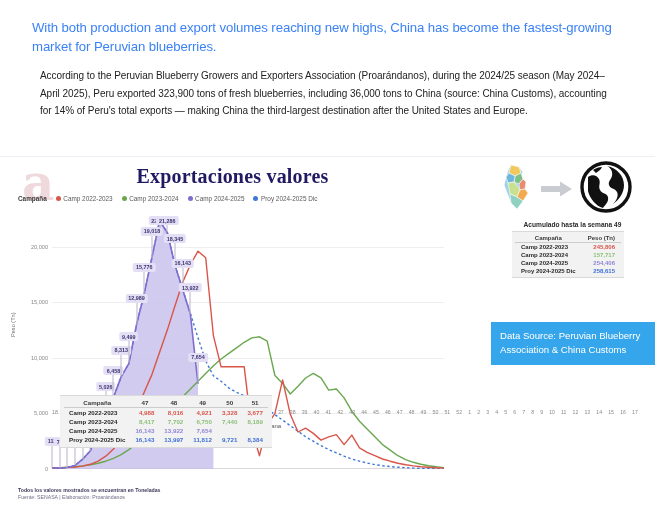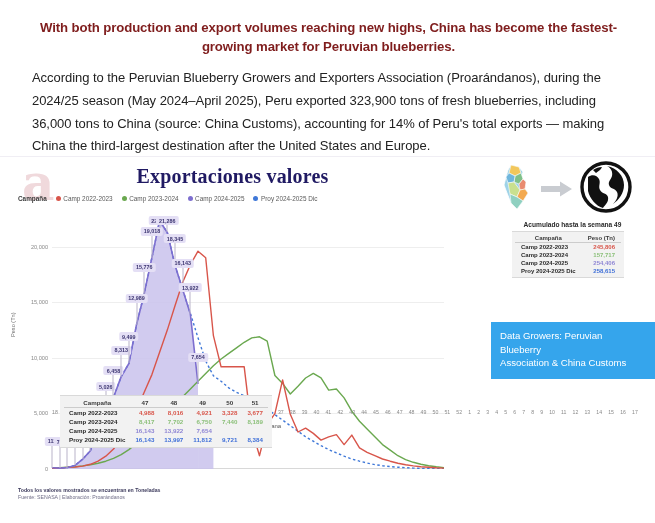--- a/index.html
+++ b/index.html
@@ -9,26 +9,26 @@
     background: #ffffff;
     font-family: "Liberation Sans", sans-serif;
     color: #1a1a1a;
     overflow: hidden;
     position: relative;
   }
 
   
   .article { padding: 18px 30px 0 32px; }
   .headline {
-    font-size: 13.2px; font-weight: bold; line-height: 1.45;
-    color: #7f1d1d; letter-spacing: -0.1px; margin: 0 0 11px 0; text-align: center;
+    font-size: 13.2px; font-weight: normal; line-height: 1.45;
+    color: #3b82f6; letter-spacing: -0.1px; margin: 0 0 11px 0;
   }
   .body-par {
-    font-size: 13px; line-height: 1.74; color: #222;
-    margin: 0; letter-spacing: -0.05px;
+    font-size: 10px; line-height: 1.74; color: #222;
+    margin: 8px; letter-spacing: -0.05px;
   }
 
   
   .info {
     position: absolute; left: 0; top: 156px;
     width: 655px; height: 367px;
     background: #ffffff;
     border-top: 1px solid #f0eef4;
   }
 
@@ -381,21 +381,21 @@
           </tr>
           <tr>
             <td class="lbl">Proy 2024-2025 Dic</td>
             <td class="val r-blue">258,615</td>
           </tr>
         </tbody>
     </table>
   </div>
 
   <div class="srcbox">
-    <div>Data Growers: Peruvian Blueberry</div>
+    <div>Data Source: Peruvian Blueberry</div>
     <div>Association &amp; China Customs</div>
   </div>
 
   <div class="footnote">
     <div class="f1">Todos los valores mostrados se encuentran en Toneladas</div>
     <div class="f2">Fuente: SENASA | Elaboración: Proarándanos</div>
   </div>
 </div>
 
 </body></html>

